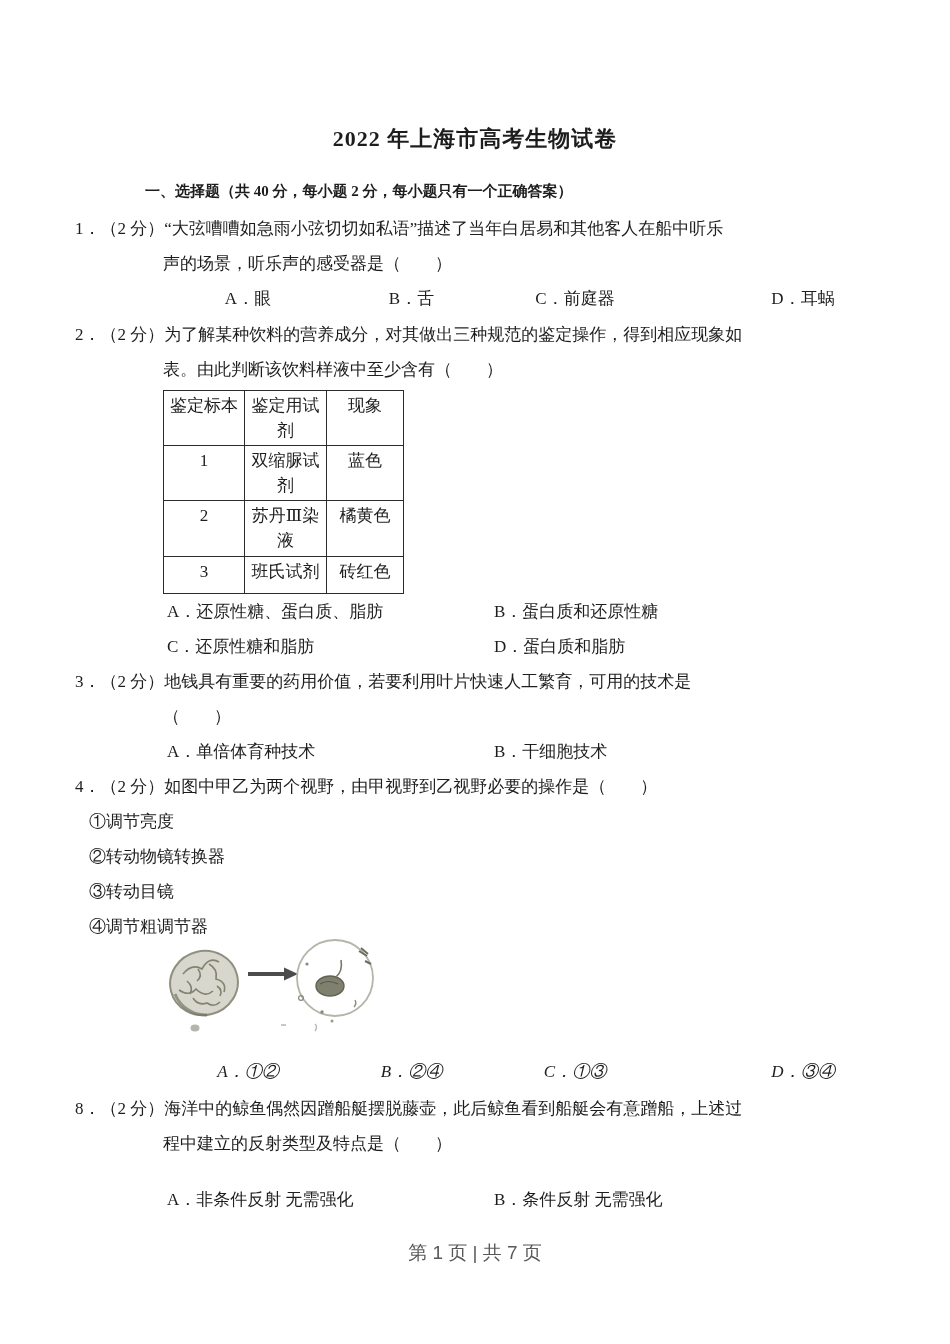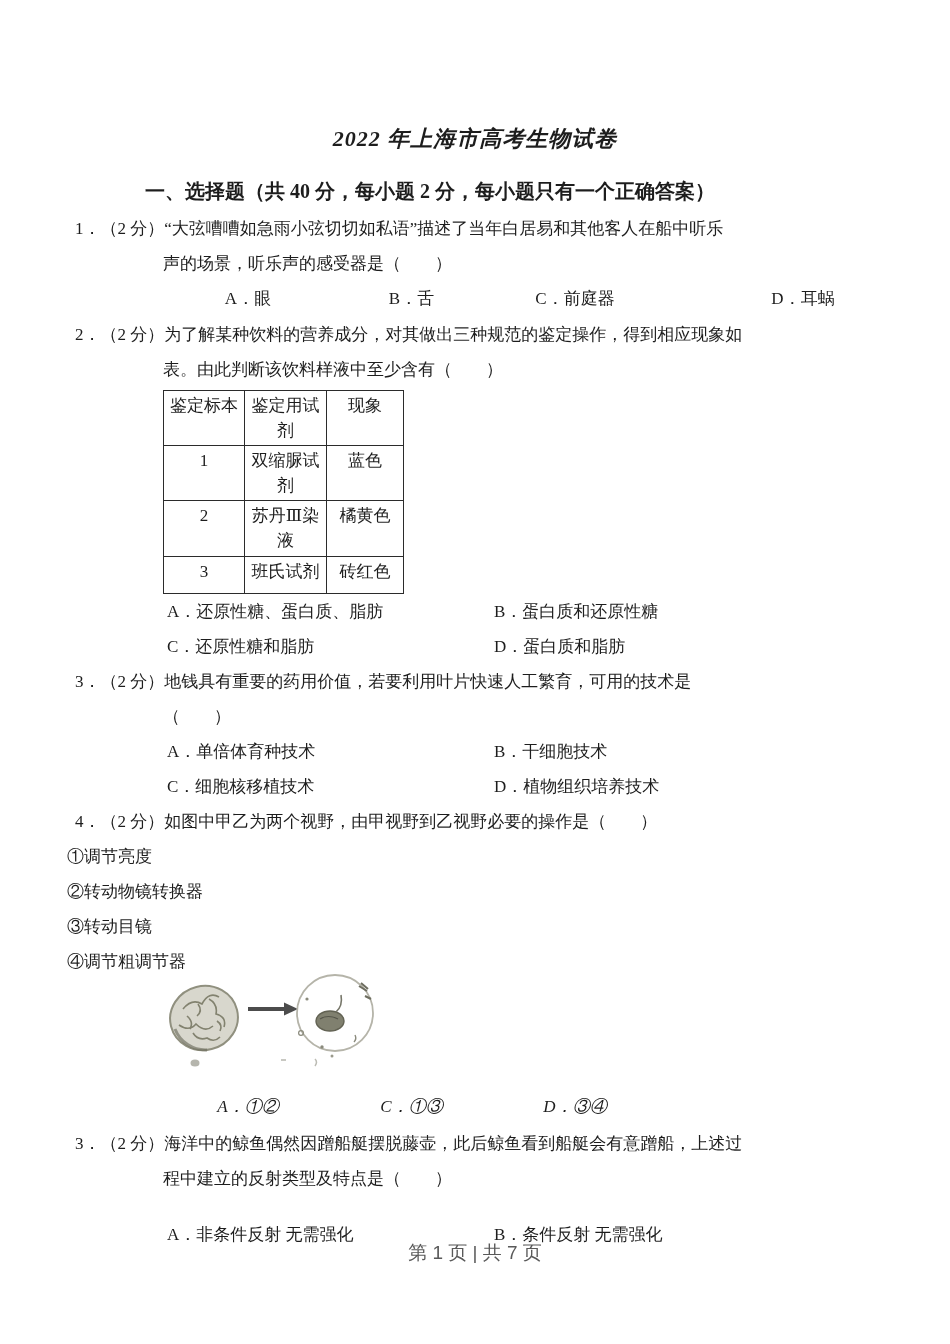--- a/index.html
+++ b/index.html
@@ -10,30 +10,30 @@
     background:#ffffff;
     font-family:"Liberation Serif","DejaVu Serif",serif;
     font-size:17px;
     color:#1d1d1d;
     overflow:hidden;
   }
   .title {
     margin:0; padding-top:124px;
     text-align:center;
     font-size:22px; font-weight:700;
-    line-height:30px; letter-spacing:1px;font-style:italic;
+    line-height:30px; letter-spacing:1px;
   }
   .section-heading {
     margin:20px 0 0 145px;
-    font-size:20px; font-weight:700;
+    font-size:15px; font-weight:700;
     line-height:35px; height:35px;
   }
   .line { line-height:35px; height:35px; margin-left:75px; white-space:nowrap; }
   .cont { margin-left:163px; }
-  .item-line { margin-left:67px; }
+  .item-line { margin-left:89px; }
   .opts { margin-left:167px; display:grid; }
   .opts4 { grid-template-columns:162px 165px 162px auto;text-align:center; }
   .opts2 { grid-template-columns:327px auto; }
   .opt { line-height:35px; height:35px; white-space:nowrap; }
   .q1 { margin-top:2px; }
   .q2 { margin-top:1px; }
   .q5 { margin-top:2px; }
   .q5 .opts { margin-top:21px; }
   .qtable {
     border-collapse:collapse;
@@ -132,24 +132,20 @@
     </div>
   </div>
 
   <div class="question q3">
     <div class="line">3．（2 分）地钱具有重要的药用价值，若要利用叶片快速人工繁育，可用的技术是</div>
     <div class="line cont">（　　）</div>
     <div class="opts opts2">
       <span class="opt">A．单倍体育种技术</span>
       <span class="opt">B．干细胞技术</span>
     </div>
-    <div class="opts opts2">
-      <span class="opt">C．细胞核移植技术</span>
-      <span class="opt">D．植物组织培养技术</span>
-    </div>
   </div>
 
   <div class="question q4">
     <div class="line">4．（2 分）如图中甲乙为两个视野，由甲视野到乙视野必要的操作是（　　）</div>
     <div class="line item-line">①调节亮度</div>
     <div class="line item-line">②转动物镜转换器</div>
     <div class="line item-line">③转动目镜</div>
     <div class="line item-line">④调节粗调节器</div>
 
     <div class="figure">
@@ -190,27 +186,28 @@
         <g>
           <ellipse cx="30" cy="92" rx="4.5" ry="3.5" fill="#b5b5ad"></ellipse>
           <rect x="116" y="88" width="5" height="2" fill="#c8c8c2"></rect>
           <path d="M150 88 q3 3 0 7" stroke="#bcbcb4" stroke-width="1.5" fill="none"></path>
         </g>
       </svg>
     </div>
 
     <div class="opts opts4">
       <span class="opt">A．①②</span>
+      <span class="opt">B．②④</span>
       <span class="opt">C．①③</span>
       <span class="opt">D．③④</span>
     </div>
   </div>
 
   <div class="question q5">
-    <div class="line">3．（2 分）海洋中的鲸鱼偶然因蹭船艇摆脱藤壶，此后鲸鱼看到船艇会有意蹭船，上述过</div>
+    <div class="line">8．（2 分）海洋中的鲸鱼偶然因蹭船艇摆脱藤壶，此后鲸鱼看到船艇会有意蹭船，上述过</div>
     <div class="line cont">程中建立的反射类型及特点是（　　）</div>
     <div class="opts opts2">
       <span class="opt">A．非条件反射 无需强化</span>
       <span class="opt">B．条件反射 无需强化</span>
     </div>
   </div>
 
   <div class="footer">第 1 页 | 共 7 页</div>
 
 </div>

